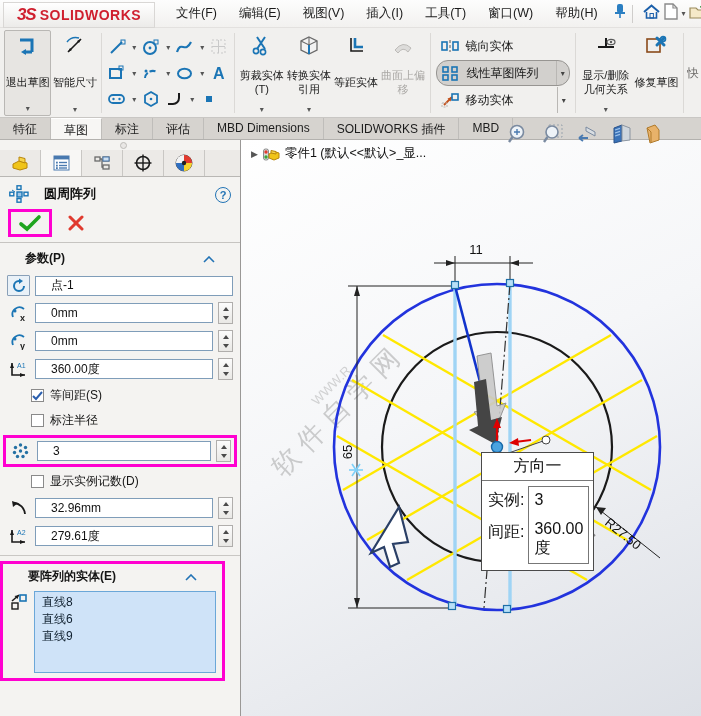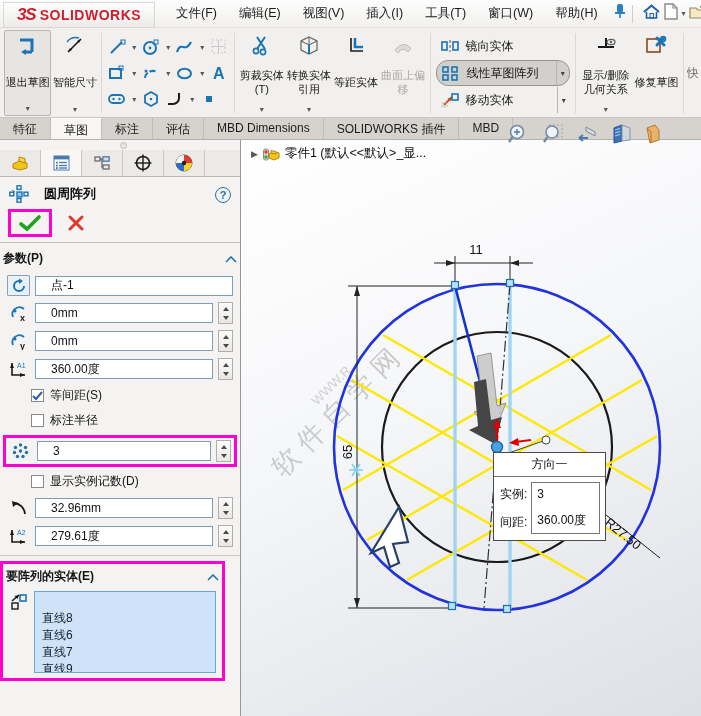--- a/index.html
+++ b/index.html
@@ -45,46 +45,46 @@
   .pm{width:241px;background:#f4f3f1;border-right:1px solid #9a9896;font-size:12px;position:relative;overflow:hidden;flex:none}
   .grip{position:absolute;top:2px;left:50%;width:7px;height:7px;border:1px solid #bdbbb8;border-radius:50%;background:#e9e7e5}
   .pmtabs{height:27px;display:flex;border-bottom:1px solid #b9b7b4;background:#eceae7;margin-top:10px}
   .pmtab{width:41px;display:flex;align-items:center;justify-content:center;border-right:1px solid #c9c7c4;cursor:default}
   .pmtab.active{background:#f8f7f5}
   .pmhead{display:flex;align-items:flex-end;gap:15px;padding:8px 9px 5px}
   .pmtitle{font-weight:bold;font-size:13px;color:#111}
   .help{margin-left:auto;width:16px;height:16px;border:1.6px solid #2273b5;border-radius:50%;color:#2273b5;font-size:11px;font-weight:bold;display:flex;align-items:center;justify-content:center}
   .okrow{display:flex;align-items:center;gap:16px;padding:1px 8px 5px;border-bottom:1px solid #c6c4c1}
   .okbox{border:3px solid #ff00d0;padding:2px 7px;display:inline-flex;align-items:center}
-  .sect{padding:7px 3px 5px;font-weight:bold;color:#151515;display:flex;align-items:center}
+  .sect{padding:7px 25px 5px;font-weight:bold;color:#151515;display:flex;align-items:center}
   .caret{margin-left:auto}
   .frow{display:flex;align-items:center;padding:3px 7px;gap:5px}
   .fico{width:23px;height:21px;display:flex;align-items:center;justify-content:center;flex:none}
   .fico.boxed{border:1px solid #8aa0b8;background:#e9f1f8;border-radius:1px}
   .tbox{flex:1;height:20px;border:1px solid #7f9db9;background:#fff;font:12px "Liberation Sans",sans-serif;padding:0 15px;min-width:0;color:#111}
   .spin{width:15px;height:22px;flex:none;display:flex;flex-direction:column;border:1px solid #b0aeac;background:linear-gradient(#fcfcfc,#e9e8e5)}
   .spin i{flex:1;display:flex;align-items:center;justify-content:center}
   .spin .up::after{content:"";border:3px solid transparent;border-bottom:4px solid #4a4a4a;margin-bottom:2px}
   .spin .dn::after{content:"";border:3px solid transparent;border-top:4px solid #4a4a4a;margin-top:2px}
   .cbrow{display:flex;align-items:center;gap:6px;padding:4px 6px 4px 31px;color:#151515}
   .cb{width:13px;height:13px;border:1px solid #8a8a8a;background:#fff;flex:none;display:flex;align-items:center;justify-content:center}
   .cb .tick{display:none}
   .cb.on .tick{display:block}
   .hlrow{border:3px solid #ff00d0;margin:2px 3px;padding:2px 3px;display:flex;align-items:center;gap:5px}
   .divider{height:1px;background:#c9c7c4;margin:5px 0 0}
   .entsec{border:3px solid #ff00d0;margin:5px 15px 0 0}
   .listrow{display:flex;align-items:flex-start;gap:4px;padding:1px 6px 5px 4px}
-  .lbox{flex:1;height:82px;background:#cfe3f8;border:1px solid #6ba7d8;padding:18px 0;overflow:hidden}
+  .lbox{flex:1;height:82px;background:#cfe3f8;border:1px solid #6ba7d8;padding:2px 0;overflow:hidden}
   .litem{padding:0 7px;line-height:17px;color:#10202f}
   
   .gfx{flex:1;position:relative;background:linear-gradient(155deg,#ffffff 0%,#f5f6f8 45%,#dde0e6 100%);overflow:hidden}
   .gsvg{position:absolute;inset:0}
   .tree{position:absolute;top:5px;left:10px;display:flex;align-items:center;gap:5px;font-size:12.5px;color:#111}
   .tri{color:#555;font-size:9px}
-  .callout{position:absolute;left:252px;top:312px;width:113px;background:#fff;border:1px solid #4a4a4a;font-size:12px;color:#111;z-index:4}
+  .callout{position:absolute;left:240px;top:312px;width:113px;background:#fff;border:1px solid #4a4a4a;font-size:16px;color:#111;z-index:4}
   .cohead{text-align:center;padding:3px 0;border-bottom:1px solid #777}
   .cobody{display:flex;padding:5px 5px 6px}
   .colabels{display:flex;flex-direction:column;gap:11px;padding:4px 4px 0 1px;white-space:nowrap}
   .covals{flex:1;border:1px solid #777;display:flex;flex-direction:column;gap:11px;padding:4px 5px 4px}
   svg text{font-family:"Liberation Sans",sans-serif}
 </style>
 </head>
 <body>
 
 <div class="menubar">
@@ -622,21 +622,20 @@
           <svg width="18" height="18">
               <path d="M2,8 L9,2" stroke="#1a1a1a" stroke-width="1.6"></path>
               <path d="M9,2 L4.5,3 L7.5,6 Z" fill="#1a1a1a"></path>
               <rect x="10" y="2" width="6" height="6" fill="none" stroke="#1b75b5" stroke-width="1.6"></rect>
               <rect x="2" y="10" width="6" height="6" fill="none" stroke="#1a1a1a" stroke-width="1.4"></rect>
             </svg>
         </span>
         <div class="lbox">
           <div class="litem">直线8</div>
           <div class="litem">直线6</div>
-          <div class="litem">直线7</div>
           <div class="litem">直线9</div>
         </div>
       </div>
     </div>
   </div>
 
   <div class="gfx">
     <svg class="gsvg" width="460" height="576" viewBox="0 0 460 576">
 
       <text transform="translate(42,338) rotate(-45)" font-size="27" letter-spacing="8" fill="#8f8f8f" opacity="0.42">软件自学网</text>

